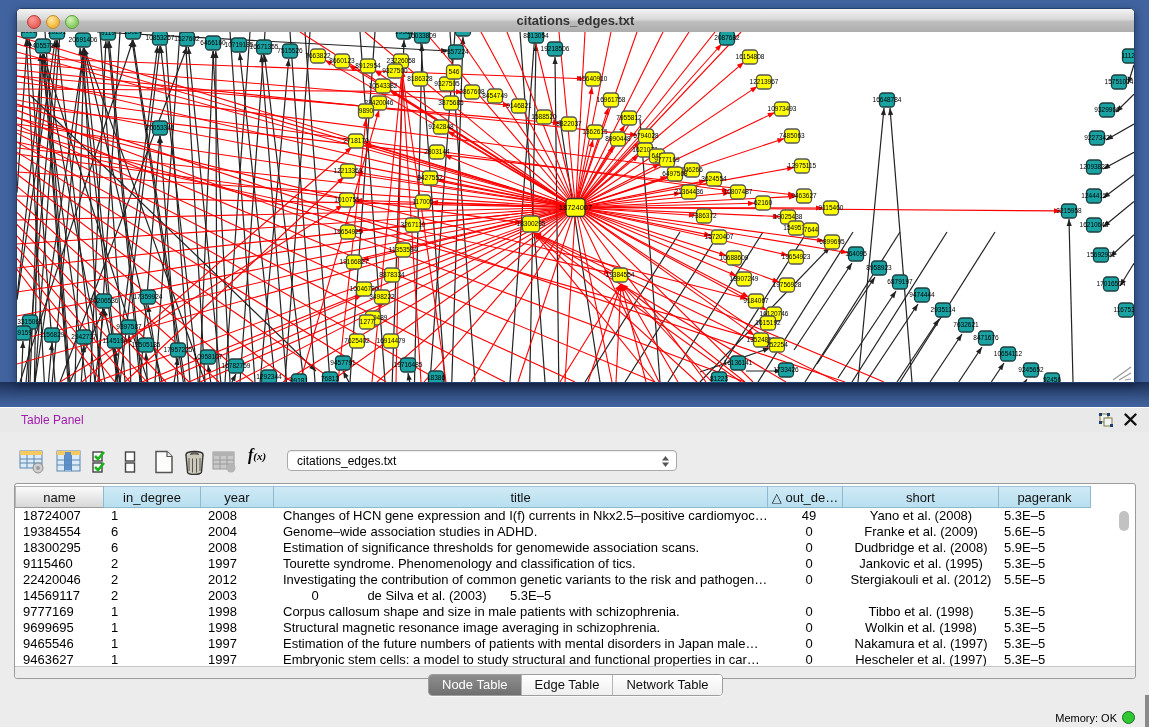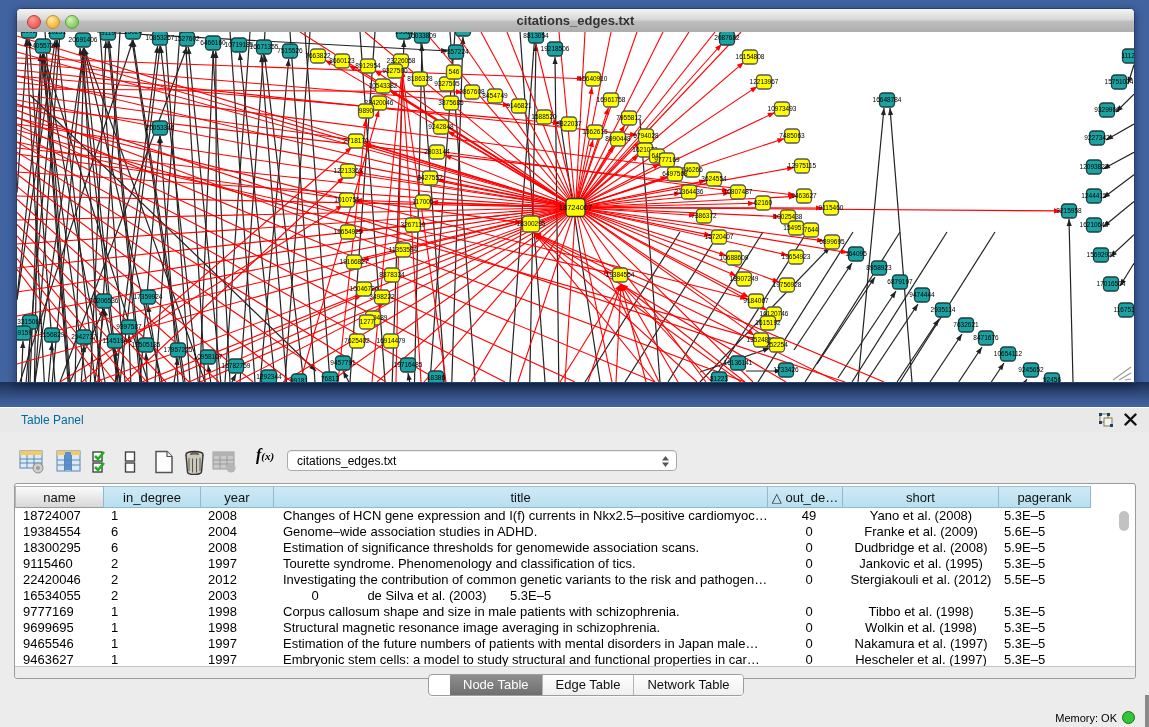--- a/index.html
+++ b/index.html
@@ -11,21 +11,21 @@
 #titlebar{position:absolute;left:0;top:0;width:100%;height:23px;border-radius:4px 4px 0 0;
 background:linear-gradient(#f4f4f4,#d8d8d8 45%,#bdbdbd 55%,#adadad);
 border-bottom:1px solid #7a7a7a;}
 #titlebar .tl{position:absolute;top:6px;width:12px;height:12px;border-radius:50%;}
 #title{position:absolute;top:4px;left:0;width:100%;text-align:center;font-size:13px;
 font-weight:bold;color:#333;}
 #graphwrap{position:absolute;left:0;top:0;width:1149px;height:727px;}
 #tablepanel{position:absolute;left:0;top:407px;width:1149px;height:320px;background:#ececec;}
 #tp_title{position:absolute;left:0;top:0;width:100%;height:24px;
 background:#e9e9e9;border-top:1px solid #fdfdfd;}
-#tp_title span{position:absolute;left:21px;top:5px;font-size:12px;color:#0369a1;}
+#tp_title span{position:absolute;left:21px;top:5px;font-size:12px;color:#a21caf;}
 #toolbar{position:absolute;left:0;top:26px;width:100%;height:52px;}
 .ticon{position:absolute;top:17px;}
 #combo{position:absolute;left:287px;top:17px;width:390px;height:21px;background:#fff;
 border:1px solid #aaa;border-radius:4px;font-size:12px;color:#000;line-height:21px;
 padding-left:9px;box-sizing:border-box;box-shadow:inset 0 1px 1px rgba(0,0,0,0.08);}
 #tablebox{position:absolute;left:14px;top:76px;width:1122px;height:196px;background:#fff;
 border:1px solid #9b9b9b;border-radius:3px;box-sizing:border-box;}
 #thead{position:absolute;left:0px;top:2px;height:22px;display:flex;font-size:13px;}
 #thead .th{background:linear-gradient(#cfe9f5,#b8dff0);border-right:1px solid #8fb9cf;
 border-top:1px solid #9fc5d8;border-bottom:1px solid #8fb9cf;
@@ -44,21 +44,21 @@
 .c5{width:156px;text-align:center;}
 .c6{width:92px;padding-left:5px;}
 #vscroll{position:absolute;right:3px;top:24px;width:15px;height:160px;}
 #vthumb{position:absolute;left:2px;top:3px;width:10px;height:20px;background:#c2c2c2;border-radius:5px;}
 #hscrollbar{position:absolute;left:0;bottom:0;width:100%;height:11px;background:#ececec;
 border-top:1px solid #c6c6c6;border-radius:0 0 3px 3px;}
 #tabs{position:absolute;left:428px;top:267px;height:20px;display:flex;font-size:13px;
 border:1px solid #9d9d9d;border-radius:4px;overflow:hidden;background:#fff;
 box-shadow:0 1px 0 rgba(255,255,255,.7);}
 #tabs .tab{padding:0 13px;line-height:20px;color:#111;background:linear-gradient(#ffffff,#efefef);}
-#tabs .tab.sel{background:linear-gradient(#8e8e8e,#6f6f6f);color:#fff;margin-left:21px;}
+#tabs .tab.sel{background:linear-gradient(#8e8e8e,#6f6f6f);color:#fff;}
 #tabs .sep{width:1px;background:#b5b5b5;}
 #memory{position:absolute;right:32px;top:305px;font-size:11px;color:#000;}
 #memdot{position:absolute;right:14px;top:304px;width:11px;height:11px;border-radius:50%;
 background:#2fc832;border:1px solid #1c6e1e;}
 #rightstrip{position:absolute;right:0;top:288px;width:4px;height:32px;background:#8a8a8a;}
 </style></head><body>
 <div id="desk"></div>
 <div id="deskshadow"></div>
 <div id="frame">
   <div id="titlebar">
@@ -854,21 +854,21 @@
       <ellipse cx="11.5" cy="4.2" rx="4" ry="1.4" fill="#8f8b7c" stroke="#333"></ellipse>
       <path d="M3 5 L4.5 22 a7 2.5 0 0 0 14 0 L20 5" fill="#cdc9b8" stroke="#333" stroke-width="1.4"></path>
       <path d="M6 8 v13 M9.5 8.5 v14 M13.5 8.5 v14 M17 8 v13" stroke="#555" stroke-width="1"></path>
     </svg>
     <svg class="ticon" style="left:212px" width="25" height="24" viewBox="0 0 25 24">
       <rect x="1" y="2" width="21" height="17" fill="#c9c9c9" stroke="#9a9a9a"></rect>
       <rect x="1" y="2" width="21" height="4" fill="#b2b2b2"></rect>
       <path d="M1 10 h21 M1 14 h21 M8 6 v13 M15 6 v13" stroke="#9a9a9a"></path>
       <circle cx="19" cy="18" r="4.5" fill="#b5b5b5"></circle>
     </svg>
-    <div class="ticon" style="left:256px;top:13px;position:absolute;font-size:16px;font-style:italic;font-family:'Liberation Serif',serif;font-weight:bold;">f<span style="font-size:11px;">(x)</span></div>
+    <div class="ticon" style="left:248px;top:13px;position:absolute;font-size:16px;font-style:italic;font-family:'Liberation Serif',serif;font-weight:bold;">f<span style="font-size:11px;">(x)</span></div>
     <div id="combo">citations_edges.txt
       <svg style="position:absolute;right:6px;top:4px" width="9" height="13" viewBox="0 0 9 13">
         <path d="M4.5 1 L8 5.5 H1 Z" fill="#555"></path>
           <path d="M4.5 12 L8 7.5 H1 Z" fill="#555"></path>
       </svg>
     </div>
   </div>
   <div id="tablebox">
     <div id="thead">
       <div class="th namecell" style="width:89px">name</div>
@@ -919,21 +919,21 @@
 <div class="tr">
           <div class="c0">22420046</div>
           <div class="c1">2</div>
           <div class="c2">2012</div>
           <div class="c3">Investigating the contribution of common genetic variants to the risk and pathogen…</div>
           <div class="c4">0</div>
           <div class="c5">Stergiakouli et al. (2012)</div>
           <div class="c6">5.5E–5</div>
         </div>
 <div class="tr">
-          <div class="c0">16534055</div>
+          <div class="c0">14569117</div>
           <div class="c1">2</div>
           <div class="c2">2003</div>
           <div class="c4">0</div>
           <div class="c5">de Silva et al. (2003)</div>
           <div class="c6">5.3E–5</div>
         </div>
 <div class="tr">
           <div class="c0">9777169</div>
           <div class="c1">1</div>
           <div class="c2">1998</div>

